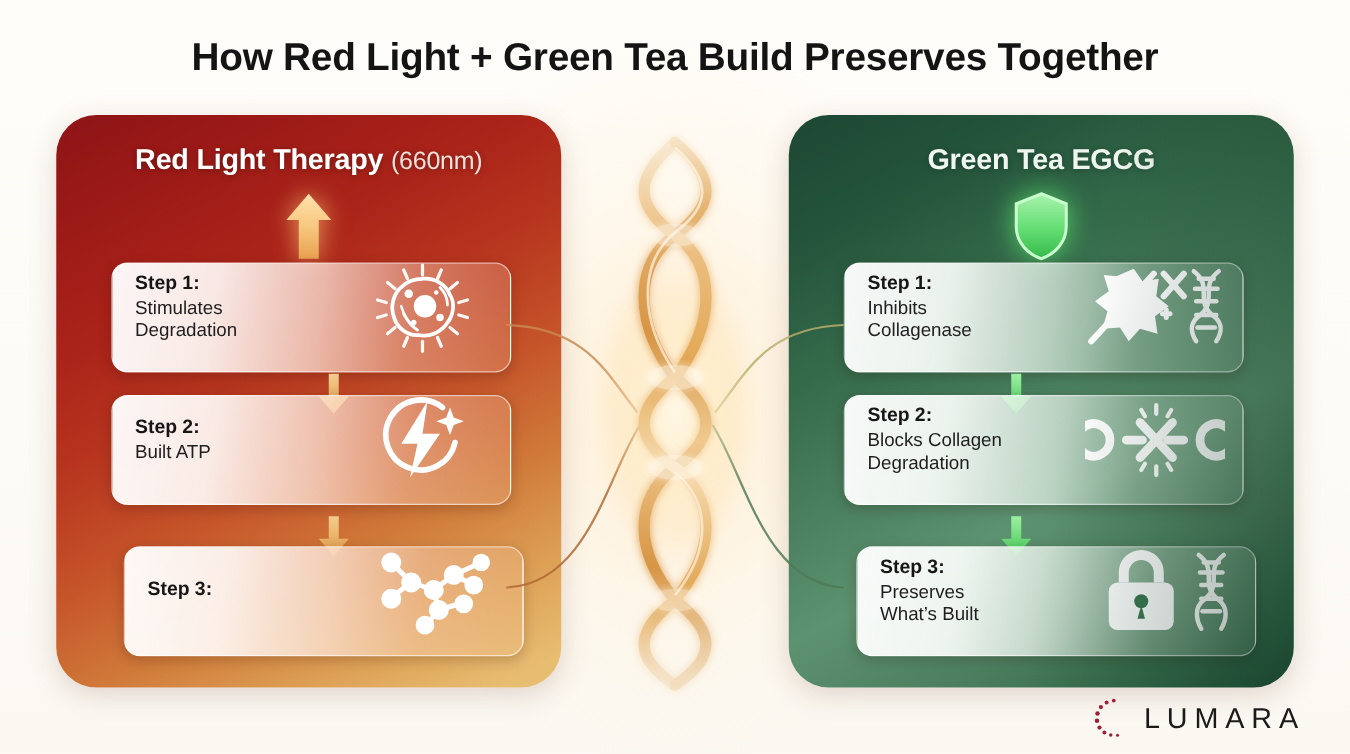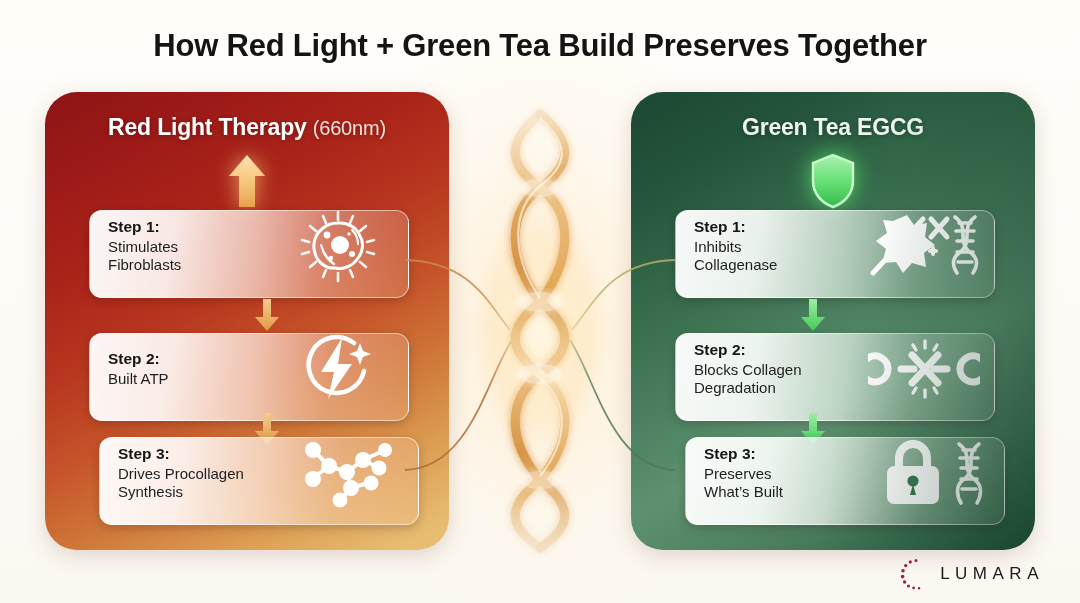--- a/index.html
+++ b/index.html
@@ -95,21 +95,21 @@
     margin-bottom:1px;
   }
   .card-desc{
     display:block; font-size:15px; color:#1e1e1e; font-weight:normal;
   }
   .card-icon{
     flex:1 1 auto; display:flex; align-items:center; justify-content:center;
     height:100%;
   }
 
-  .c1{ top:118px; } .c2{ top:241px; } .c3{ top:345px;margin-left:10px; }
+  .c1{ top:118px; } .c2{ top:224px; } .c3{ top:345px;margin-left:10px; }
 
   
   .conn{
     position:absolute; left:205px; width:34px; height:34px;
     display:flex; align-items:center; justify-content:center;
   }
   .conn.k1{ top:206px; } .conn.k2{ top:320px; }
   #panel-right .conn{ left:165px; }
 
   
@@ -126,21 +126,21 @@
 
   
   #links{ position:absolute; left:0; top:0; width:1080px; height:603px; pointer-events:none; }
 
   
   #logo{
     position:absolute; right:36px; bottom:12px;
     display:flex; align-items:center; gap:7px;
   }
   #logo-text{
-    font-size:17px; letter-spacing:5.5px; color:#1b1b1b;
+    font-size:23px; letter-spacing:5.5px; color:#1b1b1b;
     font-weight:normal; font-family:"Liberation Sans","DejaVu Sans",sans-serif;
   }
 </style>
 </head>
 <body>
 
 <div id="stage">
 
   <div id="title">How Red Light + Green Tea Build Preserves Together</div>
 
@@ -161,21 +161,21 @@
           </linearGradient>
         </defs>
         <path d="M21 2 L39 23 L29 23 L29 54 L13 54 L13 23 L3 23 Z" fill="url(#gArrU)"></path>
       </svg>
     </div>
 
     <div class="card c1">
       <div class="card-text">
         <span class="card-step">Step 1:</span>
         <span class="card-desc" style="white-space:pre-line">Stimulates
-Fibroblasts</span>
+Degradation</span>
       </div>
       <div class="card-icon">
         <svg width="86" height="74" viewBox="0 0 86 74">
           <g stroke="#fff" stroke-width="2.6" stroke-linecap="round" fill="none" opacity=".95">
             <line x1="43" y1="3" x2="43" y2="11"></line>
             <line x1="58" y1="7" x2="55" y2="14"></line>
               <line x1="28" y1="7" x2="31" y2="14"></line>
             <line x1="71" y1="17" x2="65" y2="22"></line>
               <line x1="15" y1="17" x2="21" y2="22"></line>
             <line x1="79" y1="31" x2="72" y2="33"></line>
@@ -235,22 +235,20 @@
               <stop offset="100%" stop-color="#e09a46"></stop>
             </linearGradient>
           </defs>
         <path d="M11 1 L19 1 L19 19 L27 19 L15 33 L3 19 L11 19 Z" fill="url(#gArrD2)"></path>
       </svg>
     </div>
 
     <div class="card c3">
       <div class="card-text">
         <span class="card-step">Step 3:</span>
-        <span class="card-desc" style="white-space:pre-line">Drives Procollagen
-Synthesis</span>
       </div>
       <div class="card-icon">
         <svg width="98" height="70" viewBox="0 0 98 70">
           <g stroke="#fff" stroke-width="4" stroke-linecap="round">
             <line x1="14" y1="12" x2="30" y2="28"></line>
               <line x1="30" y1="28" x2="14" y2="40"></line>
             <line x1="30" y1="28" x2="48" y2="34"></line>
               <line x1="48" y1="34" x2="64" y2="22"></line>
             <line x1="64" y1="22" x2="80" y2="30"></line>
               <line x1="64" y1="22" x2="86" y2="12"></line>

